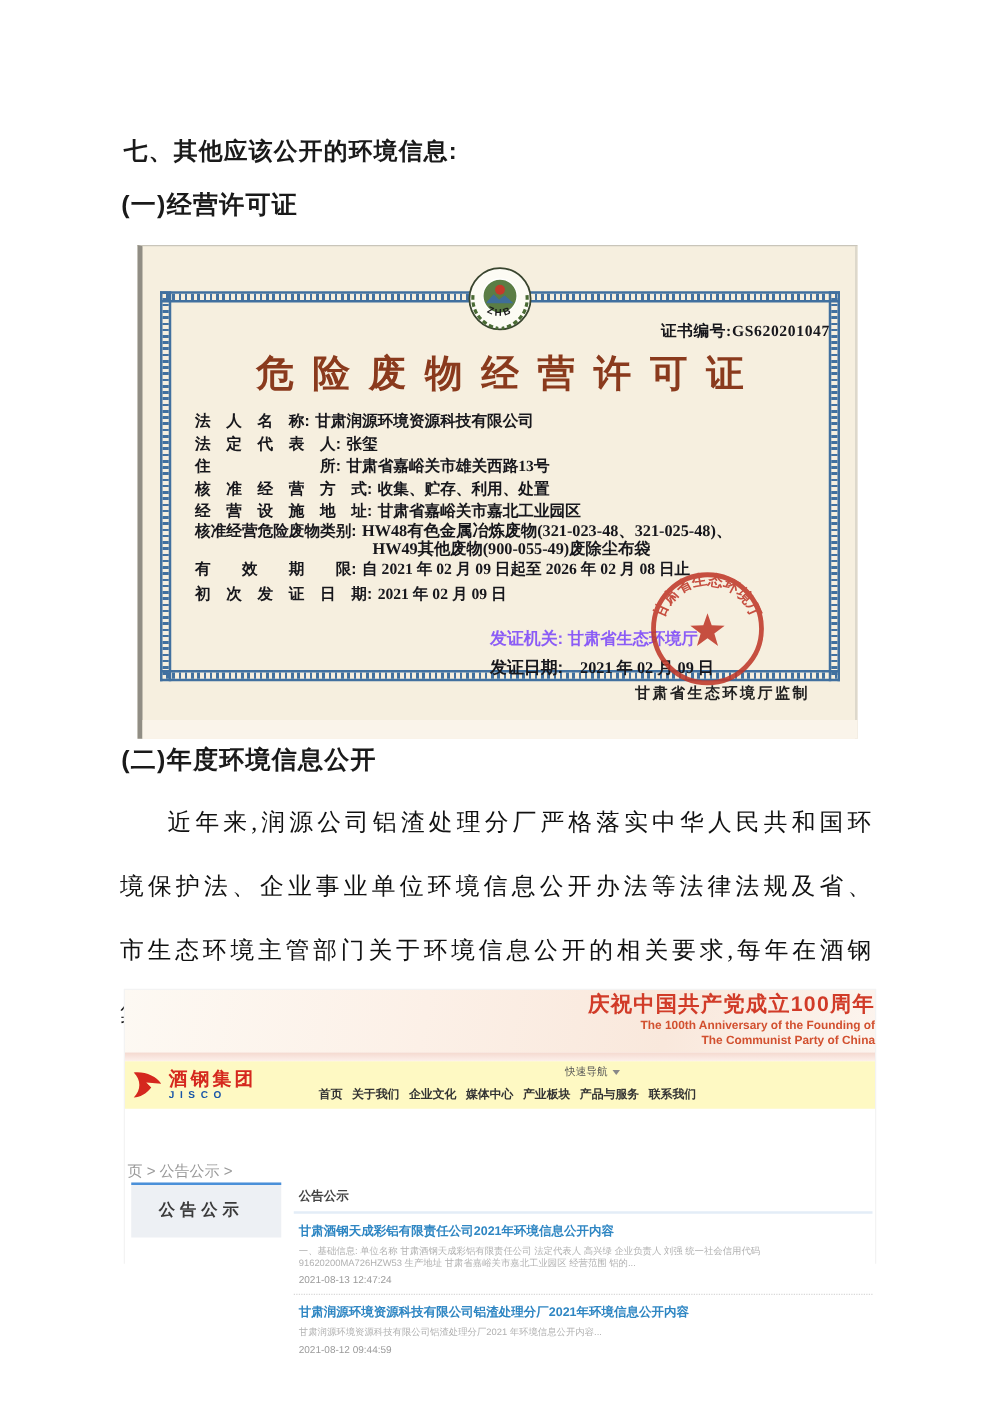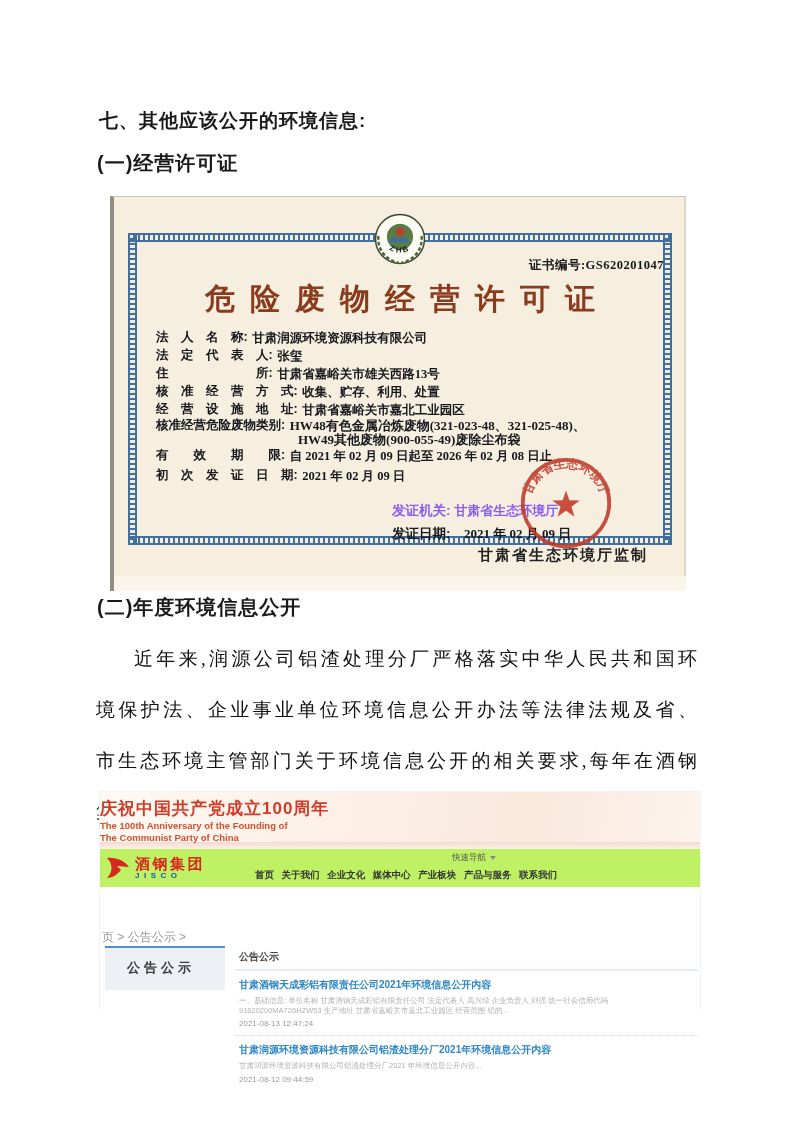--- a/index.html
+++ b/index.html
@@ -65,37 +65,37 @@
   .crow-hw2{height:13px;line-height:13px;margin-left:142px;}
   .crow-scale{display:flex;height:25px;margin-top:1px;}
   .scale-lines{margin-left:2px;}
   .scale-lines div{font-size:8.6px;line-height:12px;font-weight:bold;font-family:"Liberation Serif",serif;white-space:nowrap;}
   .crow-tall{height:20px;line-height:20px;}
   .cert-issuer{position:absolute;left:278px;top:305px;font-size:13.5px;font-weight:bold;color:#8b5cf6;}
   .cert-issuedate{position:absolute;left:278px;top:328px;font-size:13.5px;font-weight:bold;color:#17171c;}
   .cert-issuer .cval,.cert-issuedate .cval{font-size:13px;}
   .cert-seal{position:absolute;left:404px;top:258px;width:96px;height:96px;opacity:0.88;}
   .cert-footer{
-    position:absolute;right:38px;top:349px;font-size:15px;font-weight:bold;
+    position:absolute;right:38px;top:349px;font-size:12px;font-weight:bold;
     color:#222;letter-spacing:2px;
   }
 
   
   .webshot{
     left:100px;top:792px;width:600px;height:218px;background:#fff;
     box-shadow:0 0 0 1px #f3f3f3;font-family:"Liberation Sans",sans-serif;
   }
   .web-banner{
-    height:50px;text-align:left;padding-top:5px;box-sizing:border-box;
+    height:50px;text-align:right;box-sizing:border-box;
     background:linear-gradient(100deg,#fdf9f3 0%,#fcf0e7 40%,#f9e8dc 72%,#fcf4ee 100%);
   }
   .web-banner-title{font-size:17px;font-weight:bold;color:#d13b28;letter-spacing:1px;}
   .web-banner-sub{font-size:9.5px;font-weight:bold;color:#d2502f;line-height:11.5px;}
   .web-pinkstrip{height:7px;background:linear-gradient(180deg,#f4d9cf,#fdf1ec);}
-  .web-nav{height:38px;position:relative;background:#bef264;}
+  .web-nav{height:38px;position:relative;background:#fef9c3;}
   .web-logo{position:absolute;left:6px;top:7px;display:flex;align-items:center;gap:5px;}
   .web-logo-txt{display:flex;flex-direction:column;}
   .web-logo-cn{color:#d5281e;font-size:15px;font-weight:bold;letter-spacing:2.5px;line-height:15px;}
   .web-logo-en{color:#1a56a8;font-size:8px;font-weight:bold;letter-spacing:4.5px;line-height:9px;}
   .web-quicknav{position:absolute;left:352px;top:3px;font-size:8.5px;color:#555;display:flex;align-items:center;gap:4px;}
   .caret{width:0;height:0;border-left:3px solid transparent;border-right:3px solid transparent;border-top:4px solid #888;display:inline-block;}
   .web-navitems{
     position:absolute;left:155px;top:20px;width:302px;display:flex;
     justify-content:space-between;font-size:9.5px;font-weight:bold;color:#333;
   }

